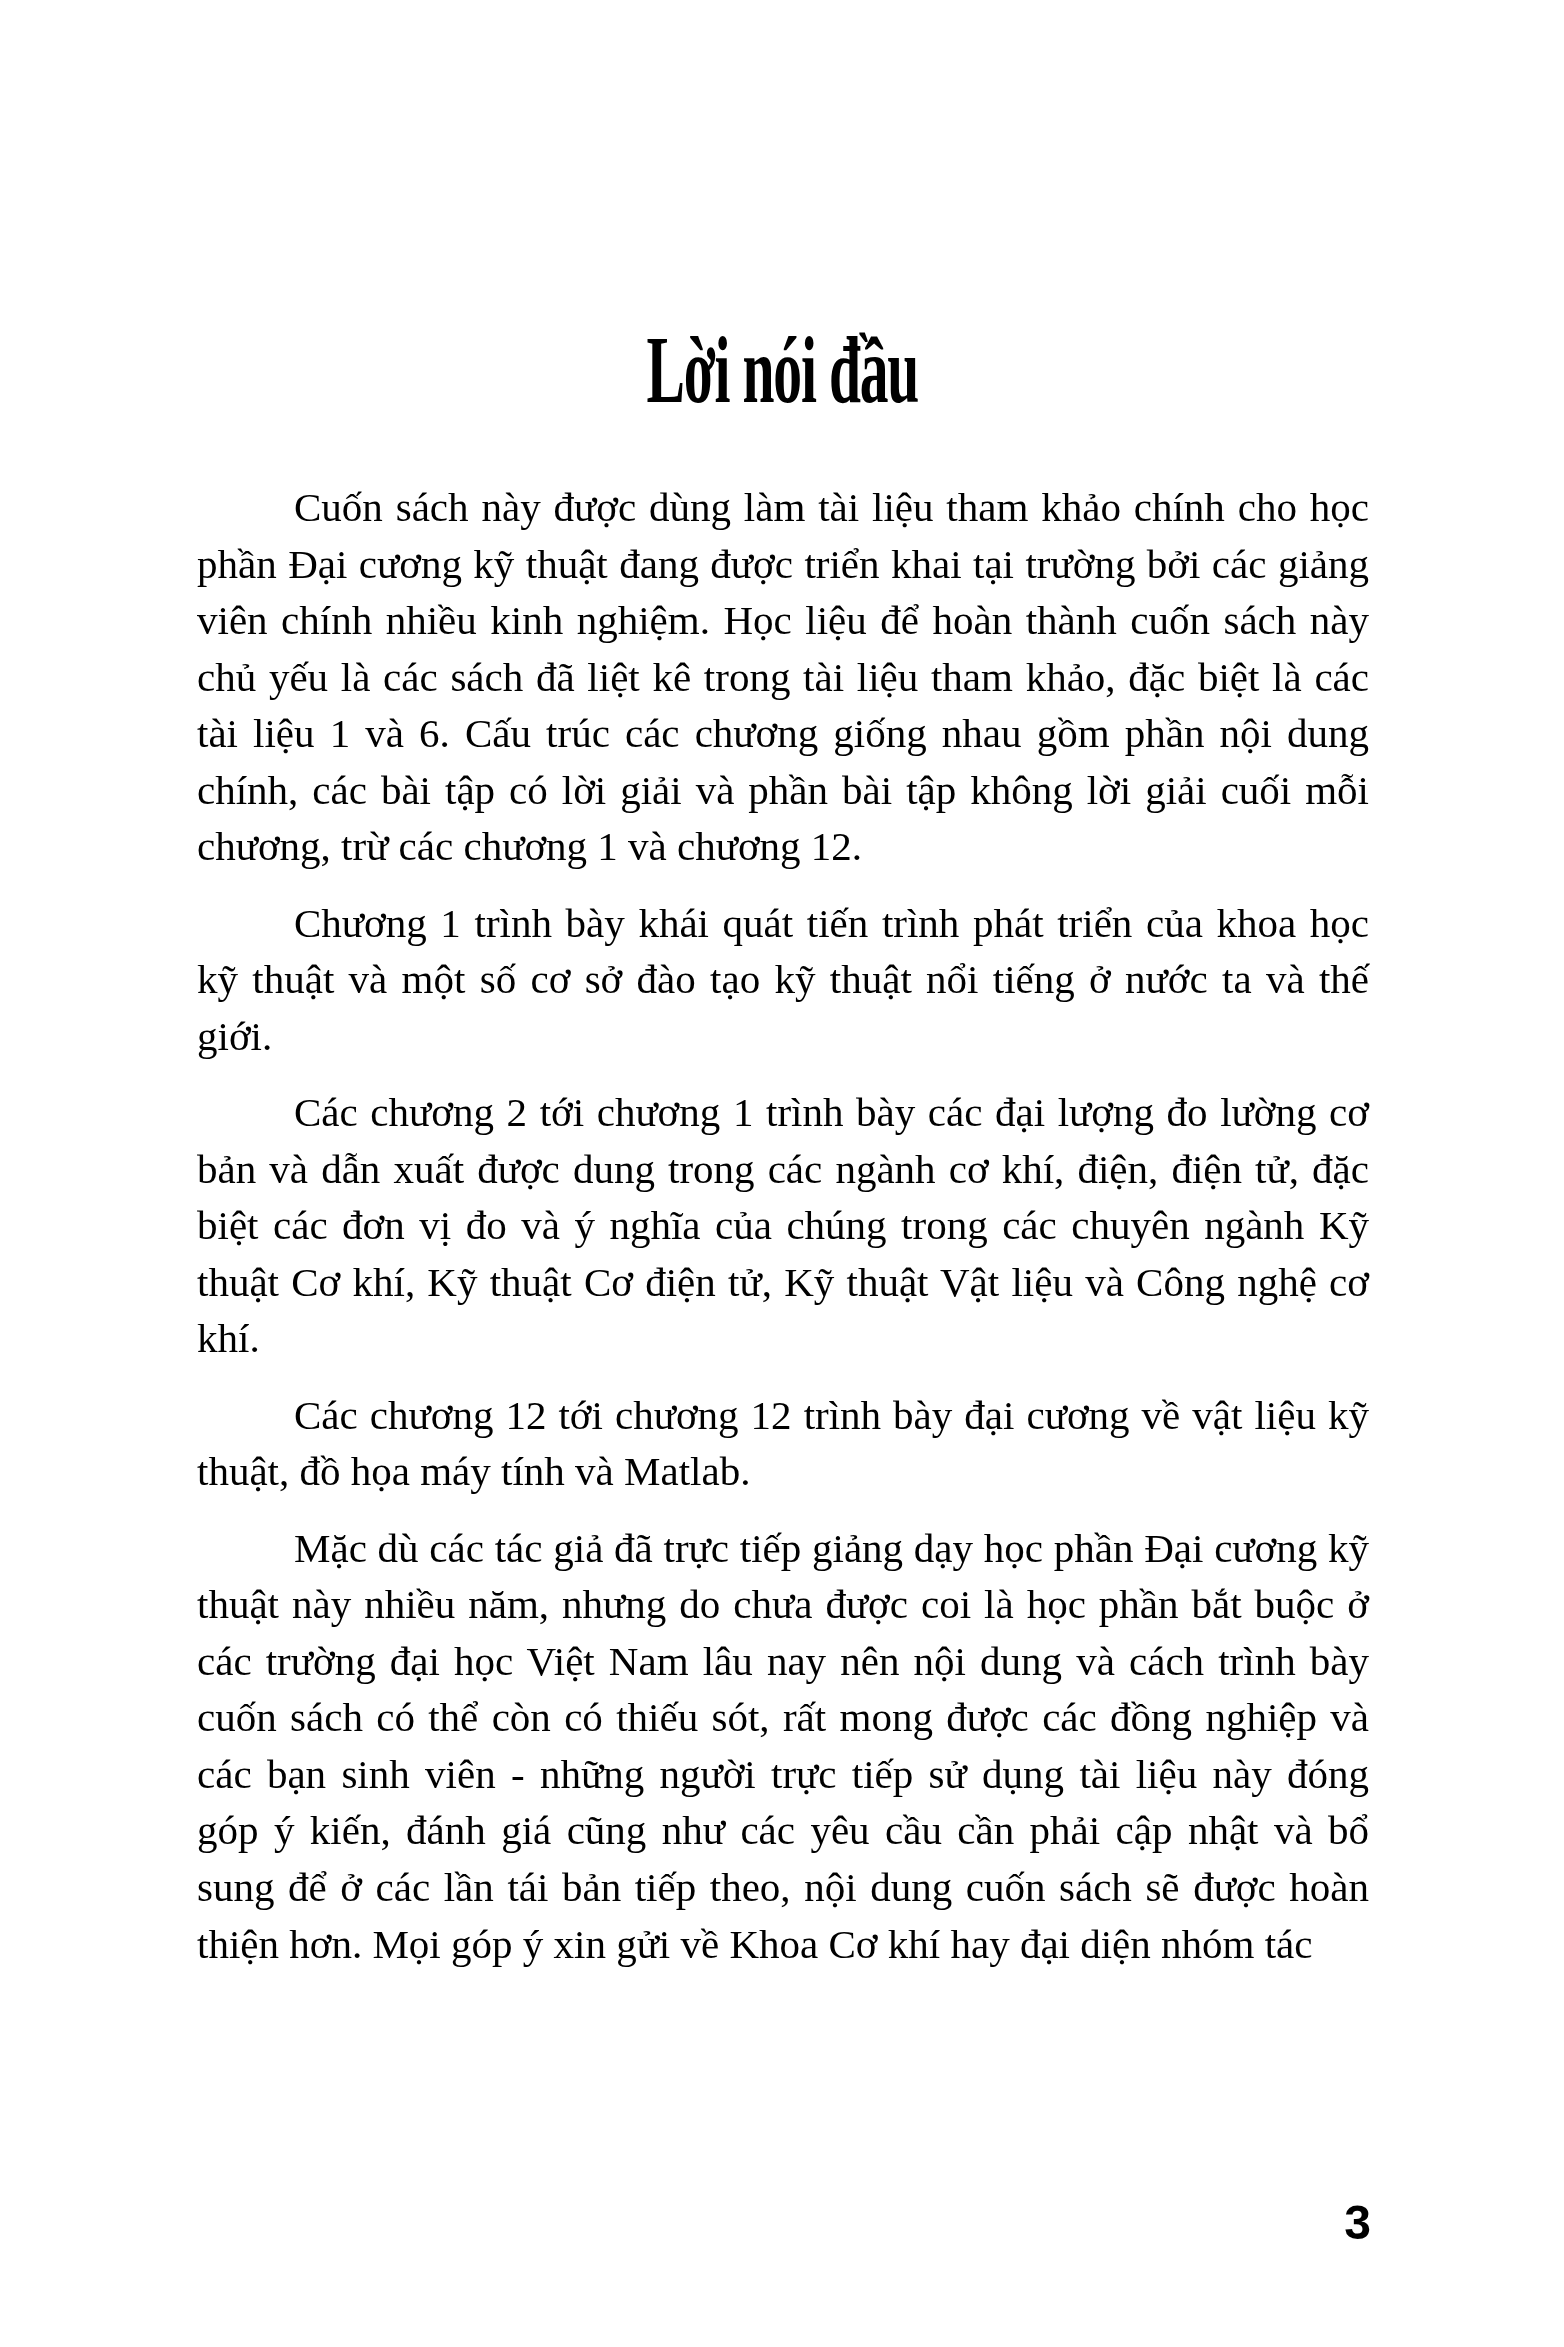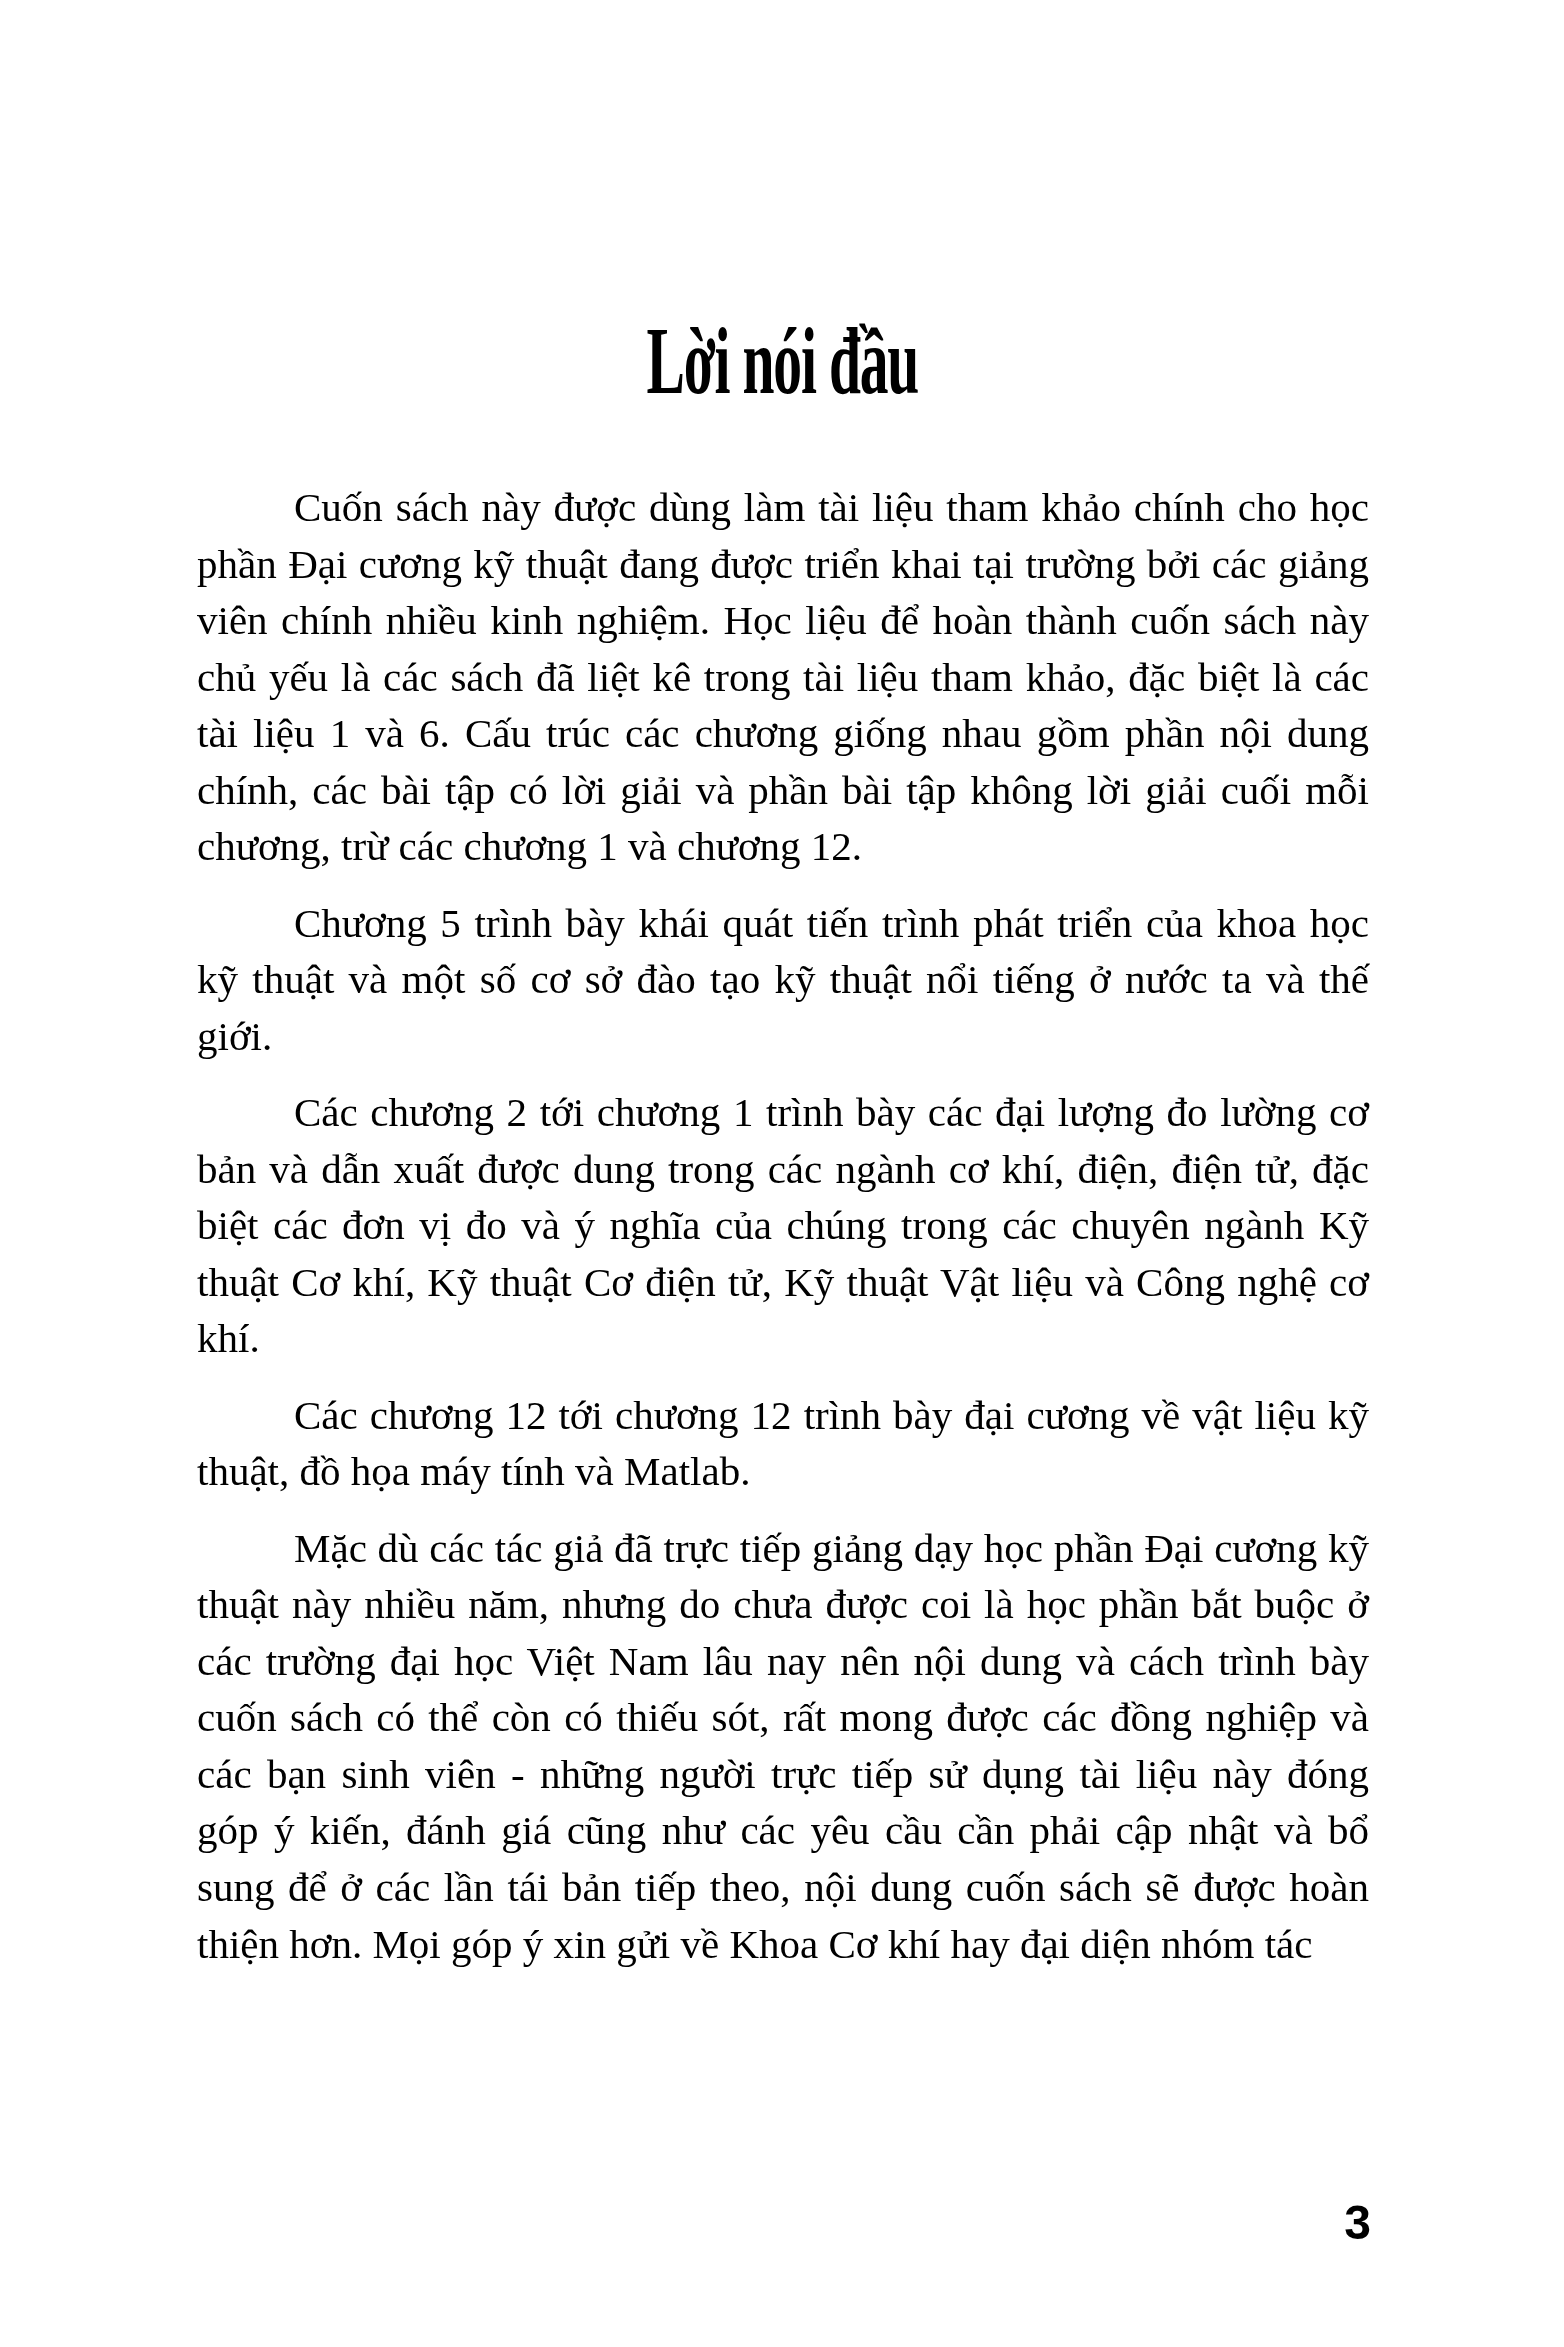--- a/index.html
+++ b/index.html
@@ -15,21 +15,21 @@
     position: relative;
     width: 1564px;
     height: 2347px;
     background: #ffffff;
     color: #000000;
     font-family: "Liberation Serif", serif;
     overflow: hidden;
   }
   .title-wrap {
     position: absolute;
-    top: 313px;
+    top: 322px;
     left: 0;
     width: 100%;
     text-align: center;
     white-space: nowrap;
   }
   .title-text {
     display: inline-block;
     font-family: "Liberation Serif", serif;
     font-size: 96px;
     font-weight: 700;
@@ -66,21 +66,21 @@
 <body>
 
 <div class="page" style="background: rgb(255, 255, 255); color: rgb(0, 0, 0);">
 
   <div class="title-wrap">
     <span class="title-text">Lời nói đầu</span>
   </div>
 
   <div class="content">
     <p>Cuốn sách này được dùng làm tài liệu tham khảo chính cho học phần Đại cương kỹ thuật đang được triển khai tại trường bởi các giảng viên chính nhiều kinh nghiệm. Học liệu để hoàn thành cuốn sách này chủ yếu là các sách đã liệt kê trong tài liệu tham khảo, đặc biệt là các tài liệu 1 và 6. Cấu trúc các chương giống nhau gồm phần nội dung chính, các bài tập có lời giải và phần bài tập không lời giải cuối mỗi chương, trừ các chương 1 và chương 12.</p>
-    <p>Chương 5 trình bày khái quát tiến trình phát triển của khoa học kỹ thuật và một số cơ sở đào tạo kỹ thuật nổi tiếng ở nước ta và thế giới.</p>
+    <p>Chương 1 trình bày khái quát tiến trình phát triển của khoa học kỹ thuật và một số cơ sở đào tạo kỹ thuật nổi tiếng ở nước ta và thế giới.</p>
     <p>Các chương 2 tới chương 1 trình bày các đại lượng đo lường cơ bản và dẫn xuất được dung trong các ngành cơ khí, điện, điện tử, đặc biệt các đơn vị đo và ý nghĩa của chúng trong các chuyên ngành Kỹ thuật Cơ khí, Kỹ thuật Cơ điện tử, Kỹ thuật Vật liệu và Công nghệ cơ khí.</p>
     <p>Các chương 12 tới chương 12 trình bày đại cương về vật liệu kỹ thuật, đồ họa máy tính và Matlab.</p>
     <p>Mặc dù các tác giả đã trực tiếp giảng dạy học phần Đại cương kỹ thuật này nhiều năm, nhưng do chưa được coi là học phần bắt buộc ở các trường đại học Việt Nam lâu nay nên nội dung và cách trình bày cuốn sách có thể còn có thiếu sót, rất mong được các đồng nghiệp và các bạn sinh viên - những người trực tiếp sử dụng tài liệu này đóng góp ý kiến, đánh giá cũng như các yêu cầu cần phải cập nhật và bổ sung để ở các lần tái bản tiếp theo, nội dung cuốn sách sẽ được hoàn thiện hơn. Mọi góp ý xin gửi về Khoa Cơ khí hay đại diện nhóm tác</p>
   </div>
 
   <div class="page-number">3</div>
 
 </div>
 
 

